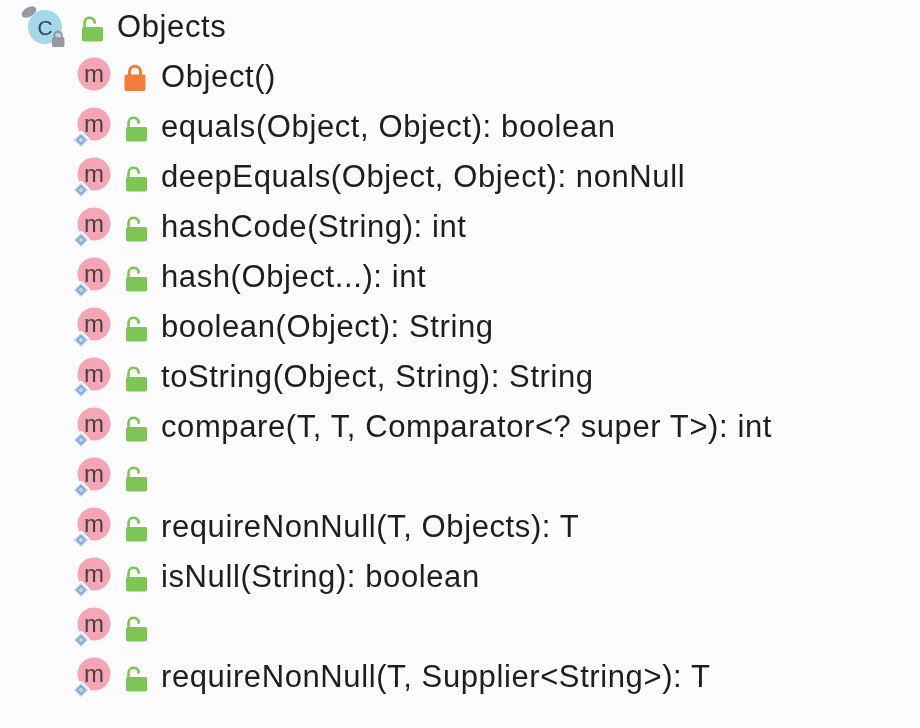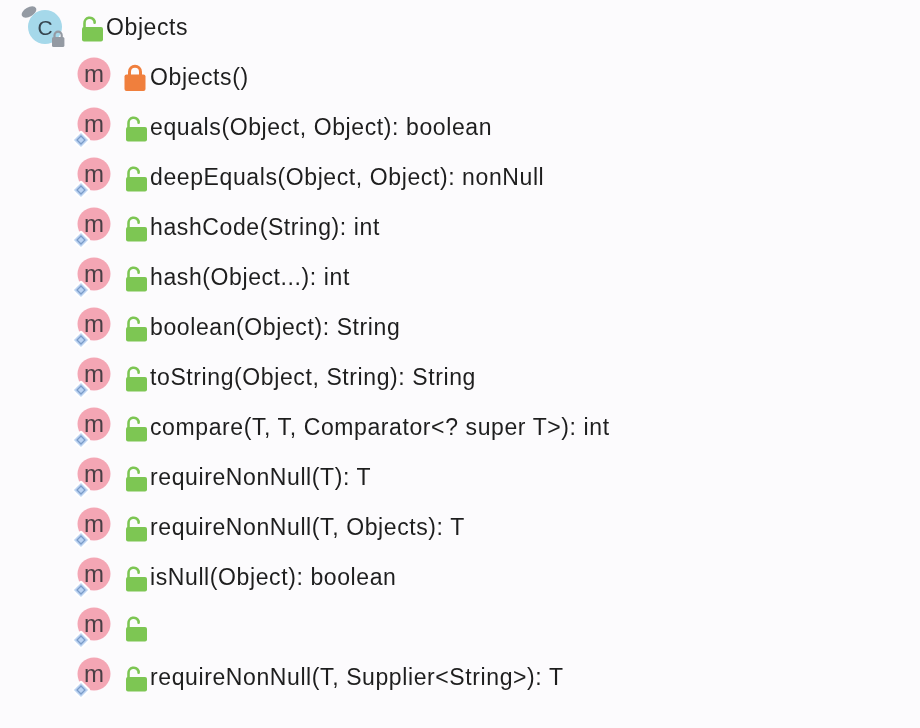--- a/index.html
+++ b/index.html
@@ -21,21 +21,22 @@
     display: flex;
     align-items: center;
   }
   .class-row { padding-left: 20px; }
   .member-row { padding-left: 72px; }
   .icon { display: inline-flex; flex: none; }
   .icon svg { display: block; }
   .class-row .vis-icon { margin-left: 8px; }
   .member-row .vis-icon { margin-left: 6px; }
   .label {
-    font-size: 23px;
+    margin-left: 11px;
+    font-size: 31px;
     letter-spacing: 0.6px;
     color: var(--text, #1e1e1e);
     white-space: nowrap;
   }
   
   .class-circle  { fill: var(--class-blue); }
   .class-letter  { fill: var(--class-letter); font: 500 21px "Liberation Sans", sans-serif; }
   .gray-fill     { fill: var(--final-gray); }
   .gray-stroke   { stroke: var(--final-gray); fill: none; stroke-width: 2.2px; }
   .method-circle { fill: var(--method-pink); }
@@ -86,21 +87,21 @@
         </g>
       </svg>
     </span>
 
     <span class="icon vis-icon lock-closed">
       <svg width="30" height="32" viewBox="0 0 30 32">
         <path class="lock-shackle-orange" d="M9.5 14 V10.8 A5.5 5.5 0 0 1 20.5 10.8 V14"></path>
         <rect class="lock-body-orange" x="4.5" y="13.5" width="21" height="16.5" rx="2"></rect>
       </svg>
     </span>
-    <span class="label">Objects()</span>
+    <span class="label">Object()</span>
   </div>
 
   <div class="row member-row vis-public">
     <span class="icon">
       <svg width="42" height="44" viewBox="0 0 42 44">
         <circle class="method-circle" cx="22" cy="19" r="16.5"></circle>
         <text class="method-letter" x="22" y="27" text-anchor="middle">m</text>
         <g class="static-marker" transform="translate(9,35) rotate(45)">
           <rect class="diamond-outer" x="-6" y="-6" width="12" height="12" rx="1"></rect>
           <rect class="diamond-inner" x="-2.8" y="-2.8" width="5.6" height="5.6"></rect>
@@ -254,21 +255,20 @@
         </g>
       </svg>
     </span>
     <span class="icon vis-icon lock-open">
       <svg width="30" height="32" viewBox="0 0 30 32">
         <path class="lock-shackle-green" d="M8.5 17 V12.2 A5.2 5.2 0 0 1 18.6 10.2 V11.8"></path>
         <rect class="lock-body-green" x="6" y="16" width="21" height="14.5" rx="2"></rect>
       </svg>
     </span>
 
-    <span class="label">requireNonNull(T): T</span>
   </div>
 
   <div class="row member-row vis-public">
     <span class="icon">
       <svg width="42" height="44" viewBox="0 0 42 44">
         <circle class="method-circle" cx="22" cy="19" r="16.5"></circle>
         <text class="method-letter" x="22" y="27" text-anchor="middle">m</text>
         <g class="static-marker" transform="translate(9,35) rotate(45)">
           <rect class="diamond-outer" x="-6" y="-6" width="12" height="12" rx="1"></rect>
           <rect class="diamond-inner" x="-2.8" y="-2.8" width="5.6" height="5.6"></rect>
@@ -296,21 +296,21 @@
         </g>
       </svg>
     </span>
     <span class="icon vis-icon lock-open">
       <svg width="30" height="32" viewBox="0 0 30 32">
         <path class="lock-shackle-green" d="M8.5 17 V12.2 A5.2 5.2 0 0 1 18.6 10.2 V11.8"></path>
         <rect class="lock-body-green" x="6" y="16" width="21" height="14.5" rx="2"></rect>
       </svg>
     </span>
 
-    <span class="label">isNull(Object): boolean</span>
+    <span class="label">isNull(String): boolean</span>
   </div>
 
   <div class="row member-row vis-public">
     <span class="icon">
       <svg width="42" height="44" viewBox="0 0 42 44">
         <circle class="method-circle" cx="22" cy="19" r="16.5"></circle>
         <text class="method-letter" x="22" y="27" text-anchor="middle">m</text>
         <g class="static-marker" transform="translate(9,35) rotate(45)">
           <rect class="diamond-outer" x="-6" y="-6" width="12" height="12" rx="1"></rect>
           <rect class="diamond-inner" x="-2.8" y="-2.8" width="5.6" height="5.6"></rect>

